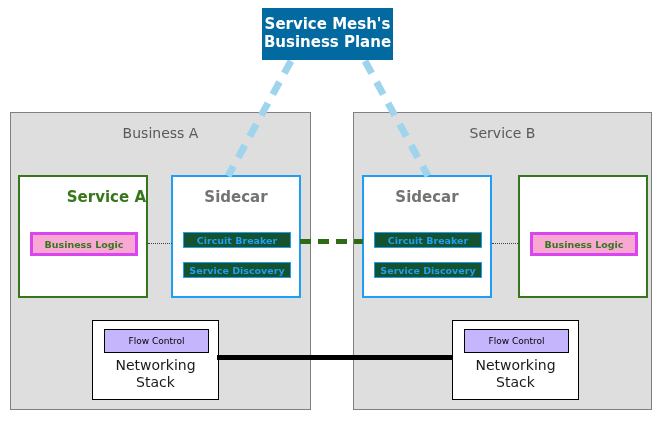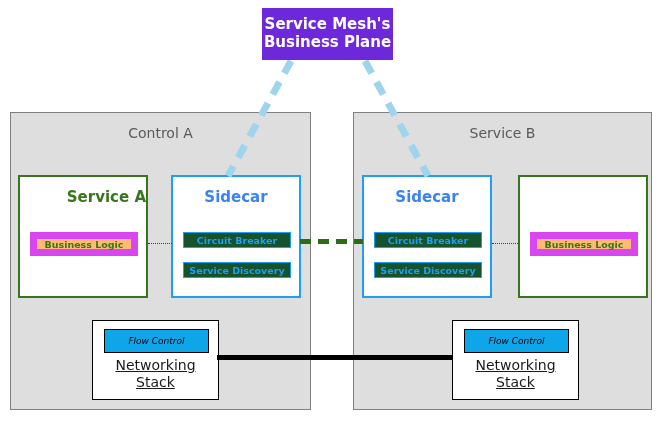--- a/index.html
+++ b/index.html
@@ -22,21 +22,21 @@
     height: 421px;
   }
 
   
   .control-plane {
     position: absolute;
     left: 262px;
     top: 8px;
     width: 131px;
     height: 52px;
-    background: #6d28d9;
+    background: #0369a1;
     color: #ffffff;
     font-size: 15px;
     font-weight: bold;
     line-height: 1.18;
     display: flex;
     align-items: center;
     justify-content: center;
     text-align: center;
     box-sizing: border-box;
     z-index: 40;
@@ -89,22 +89,22 @@
     color: #38761d;
     font-size: 15px;
     font-weight: bold;
   }
 
   .sub-green {
     position: absolute;
     left: 10px;
     width: 108px;
     height: 24px;
-    background: #fdba74;
-    border: 7px solid #d946ef;
+    background: #f9a8d4;
+    border: 3px solid #d946ef;
     box-sizing: border-box;
     display: flex;
     align-items: center;
     justify-content: center;
     color: #38761d;
     font-size: 9.5px;
     font-weight: bold;
   }
   .sub-green.r1 { top: 55px; }
 
@@ -121,21 +121,21 @@
   }
   #sidecar-a { left: 171px; }
   #sidecar-b { left: 362px; }
 
   .box-sidecar .box-title {
     position: absolute;
     top: 11px;
     left: 0;
     width: 100%;
     text-align: center;
-    color: #3b82f6;
+    color: #737373;
     font-size: 15px;
     font-weight: bold;
   }
 
   .sub-blue {
     position: absolute;
     left: 10px;
     width: 108px;
     height: 16px;
     background: #14532d;
@@ -164,42 +164,41 @@
   }
   #netstack-a { left: 92px; }
   #netstack-b { left: 452px; }
 
   .flow-control {
     position: absolute;
     left: 11px;
     top: 8px;
     width: 105px;
     height: 24px;
-    background: #0ea5e9;
+    background: #c4b5fd;
     border: 1px solid #000000;
     box-sizing: border-box;
     display: flex;
     align-items: center;
     justify-content: center;
     color: #000000;
     font-size: 9px;
-    font-style: italic;
   }
 
   .netstack-label {
     position: absolute;
     left: 0;
     top: 36px;
     width: 100%;
     text-align: center;
     color: #1a1a1a;
     font-size: 14px;
     line-height: 1.2;
   }
-  .netstack-label .ns-line { display: block; text-decoration: underline; }
+  .netstack-label .ns-line { display: block; }
 
   
   .conn-dotted {
     position: absolute;
     height: 0;
     border-top: 1px dotted #404040;
     z-index: 14;
   }
   #conn-sa-sidecar-a { left: 148px; top: 243px; width: 24px; }
   #conn-sb-sidecar-b { left: 492px; top: 243px; width: 26px; }
@@ -246,21 +245,21 @@
   </svg>
 
   <div class="control-plane">
     <div>
       <span class="cp-line">Service Mesh's</span>
       <span class="cp-line">Business Plane</span>
     </div>
   </div>
 
   <div class="computer" id="computer-a">
-    <div class="computer-title">Control A</div>
+    <div class="computer-title">Business A</div>
   </div>
 
   <div class="computer" id="computer-b">
     <div class="computer-title">Service B</div>
   </div>
 
   <div class="box-service" id="service-a">
     <div class="box-title">Service A</div>
     <div class="sub-green r1">Business Logic</div>
   </div>

